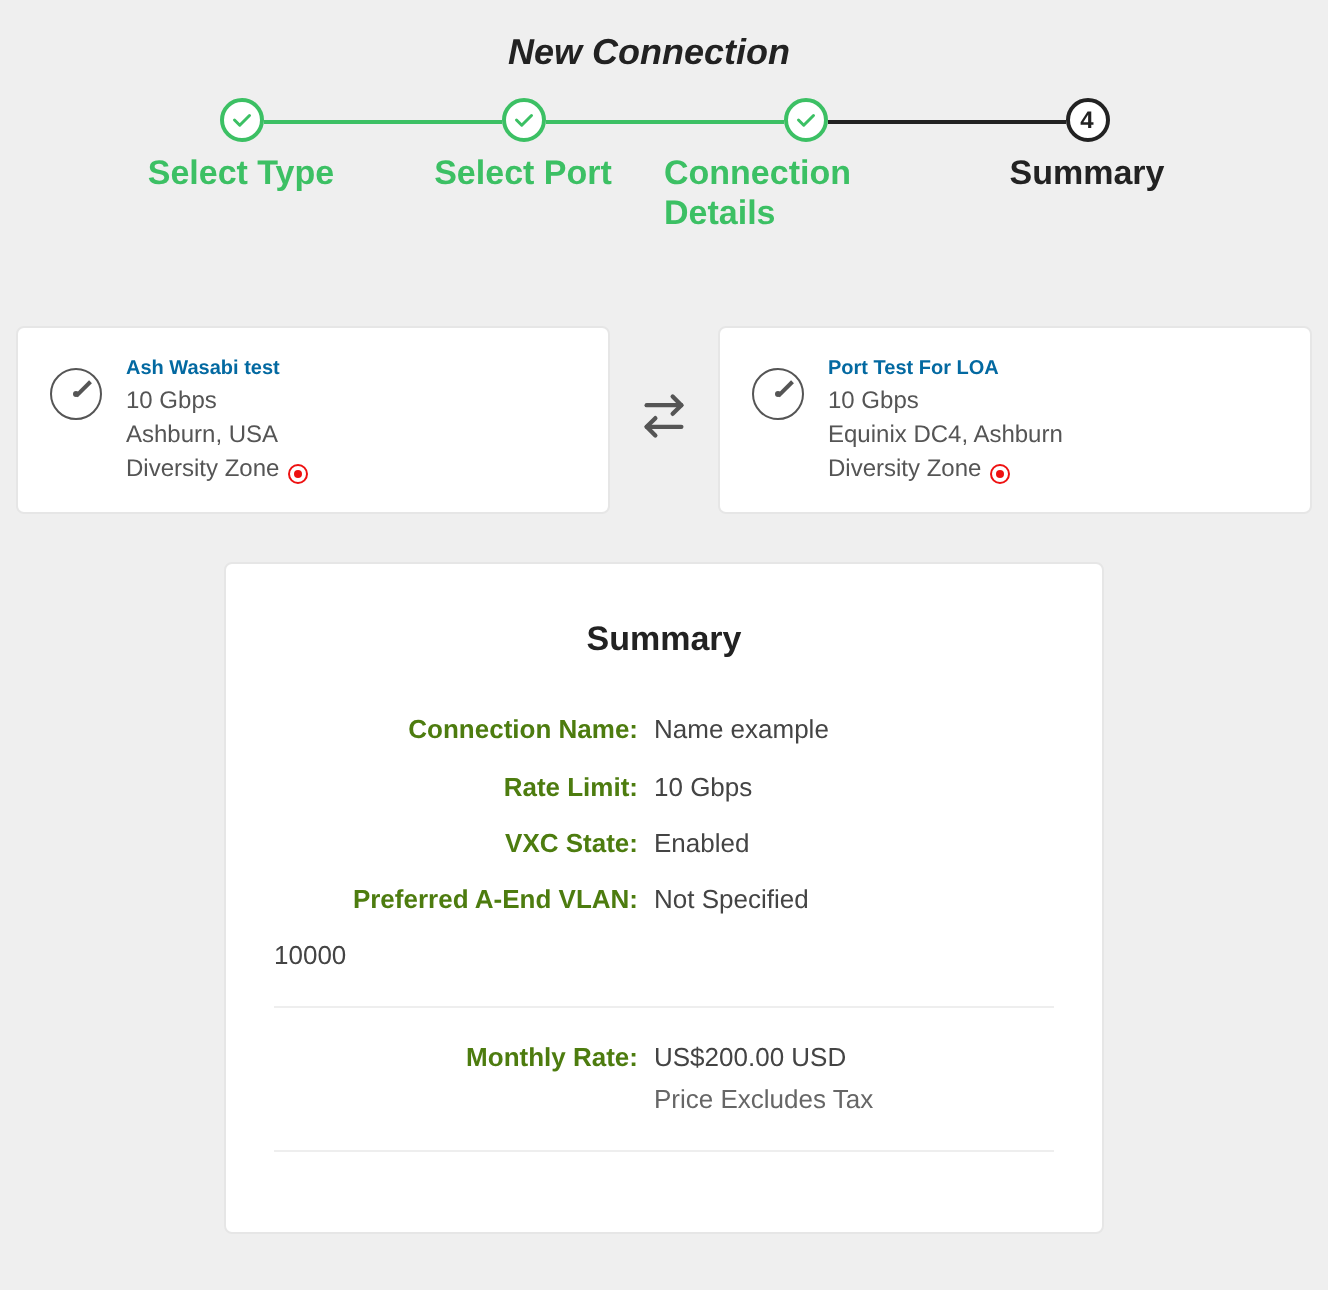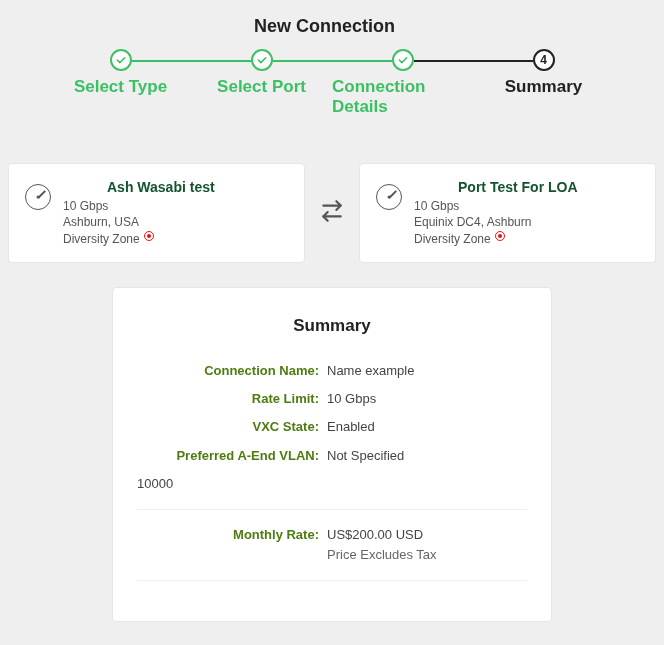--- a/index.html
+++ b/index.html
@@ -11,20 +11,21 @@
     color: #222;
   }
   .header {
     padding: 16px 0 0 0;
   }
   .title {
     text-align: center;
     font-size: 18px;
     font-weight: 700;
     margin: 0 15px 12px 0;
+    font-style: italic;
   }
   .stepper {
     display: flex;
     align-items: flex-start;
     justify-content: space-between;
     padding: 0 50px 18px 50px;
     position: relative;
   }
   .step {
     display: flex;
@@ -113,23 +114,23 @@
     position: absolute;
     width: 3px;
     height: 3px;
     background: #555;
     border-radius: 50%;
     top: 50%;
     left: 50%;
     transform: translate(-50%, -50%);
   }
   .port-info { font-size: 12px; line-height: 1.4; }
-  .port-name { font-size: 14px; font-weight: 700; color: #14532d; margin-left: 44px; }
+  .port-name { font-size: 10px; font-weight: 700; color: #0369a1; }
   .port-sub { color: #555; }
-  .dz-row { display: flex; align-items: flex-start; gap: 4px; color: #555; }
+  .dz-row { display: flex; align-items: flex-end; gap: 4px; color: #555; }
   .dz-dot {
     width: 10px; height: 10px;
     border: 1.5px solid #e11; border-radius: 50%;
     display: inline-block; position: relative;
   }
   .dz-dot::after {
     content: "";
     position: absolute;
     width: 4px; height: 4px; background: #e11; border-radius: 50%;
     top: 50%; left: 50%; transform: translate(-50%,-50%);

